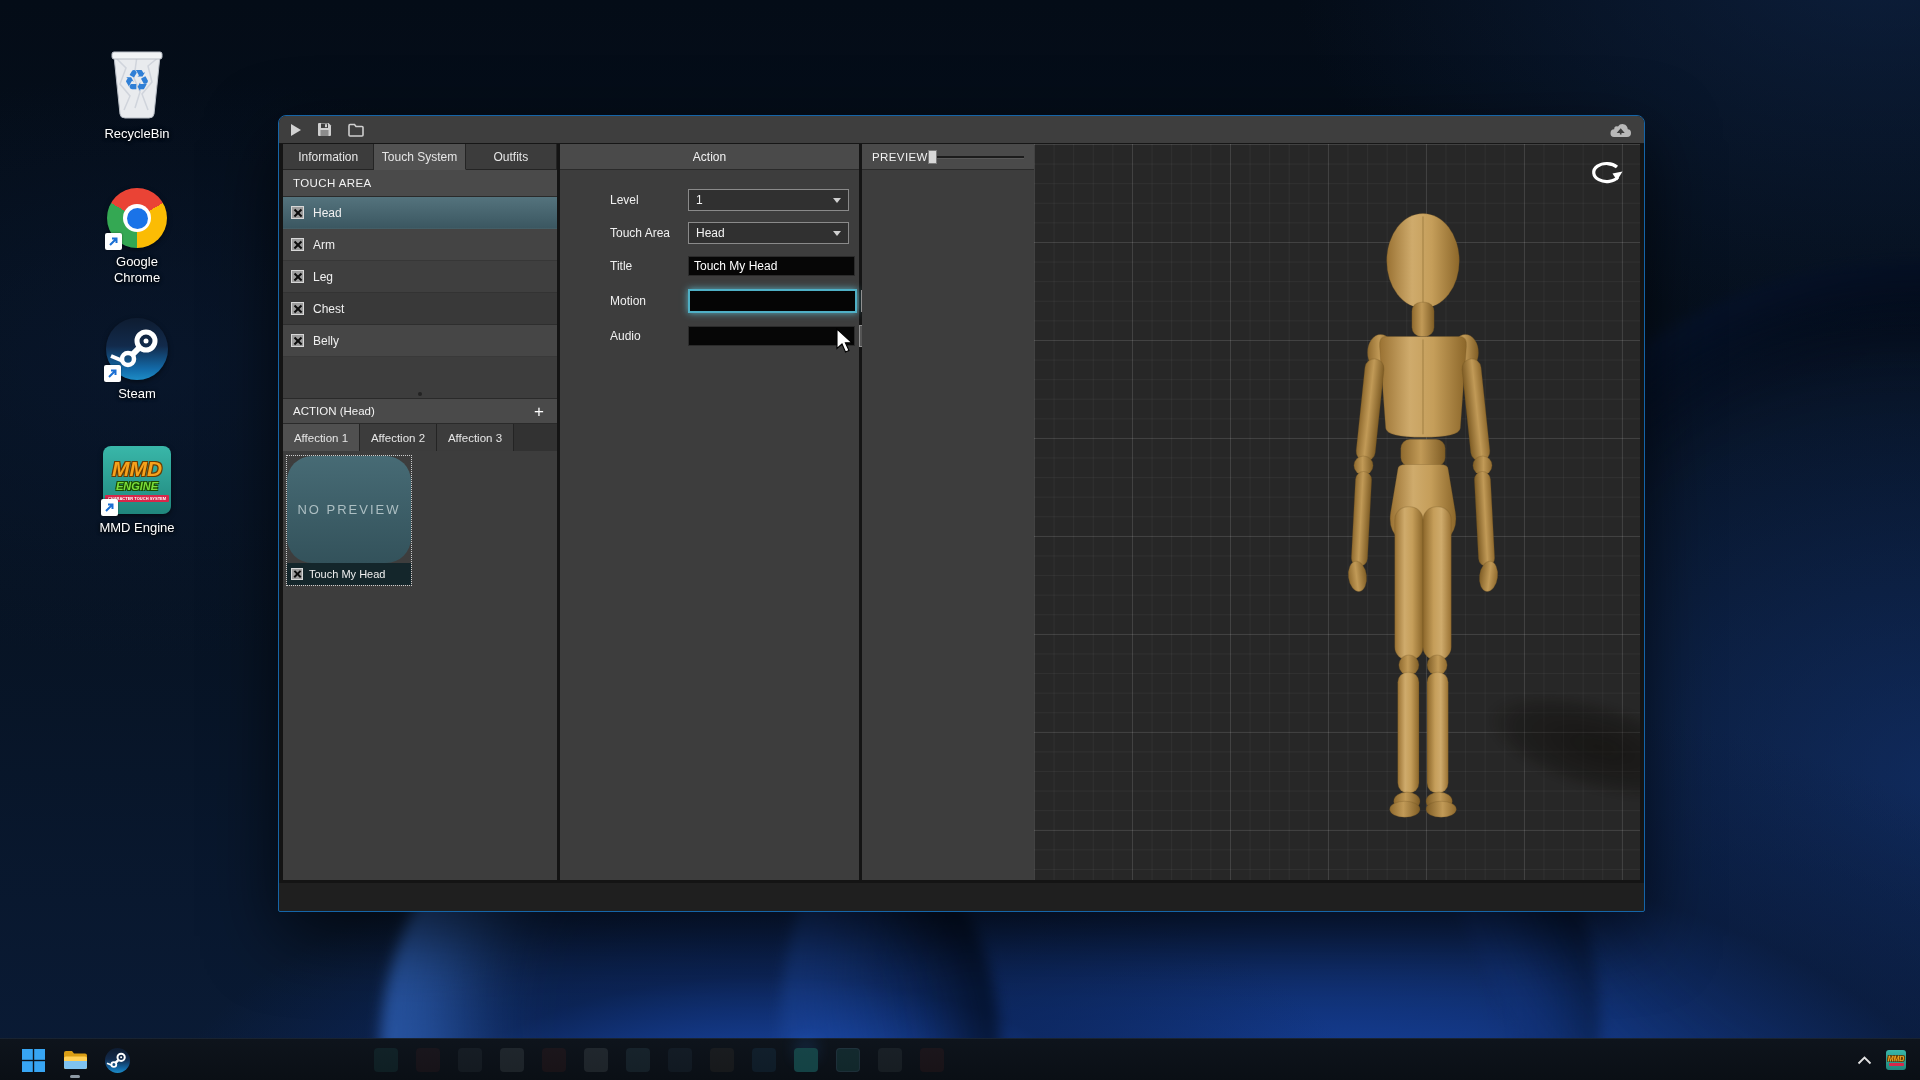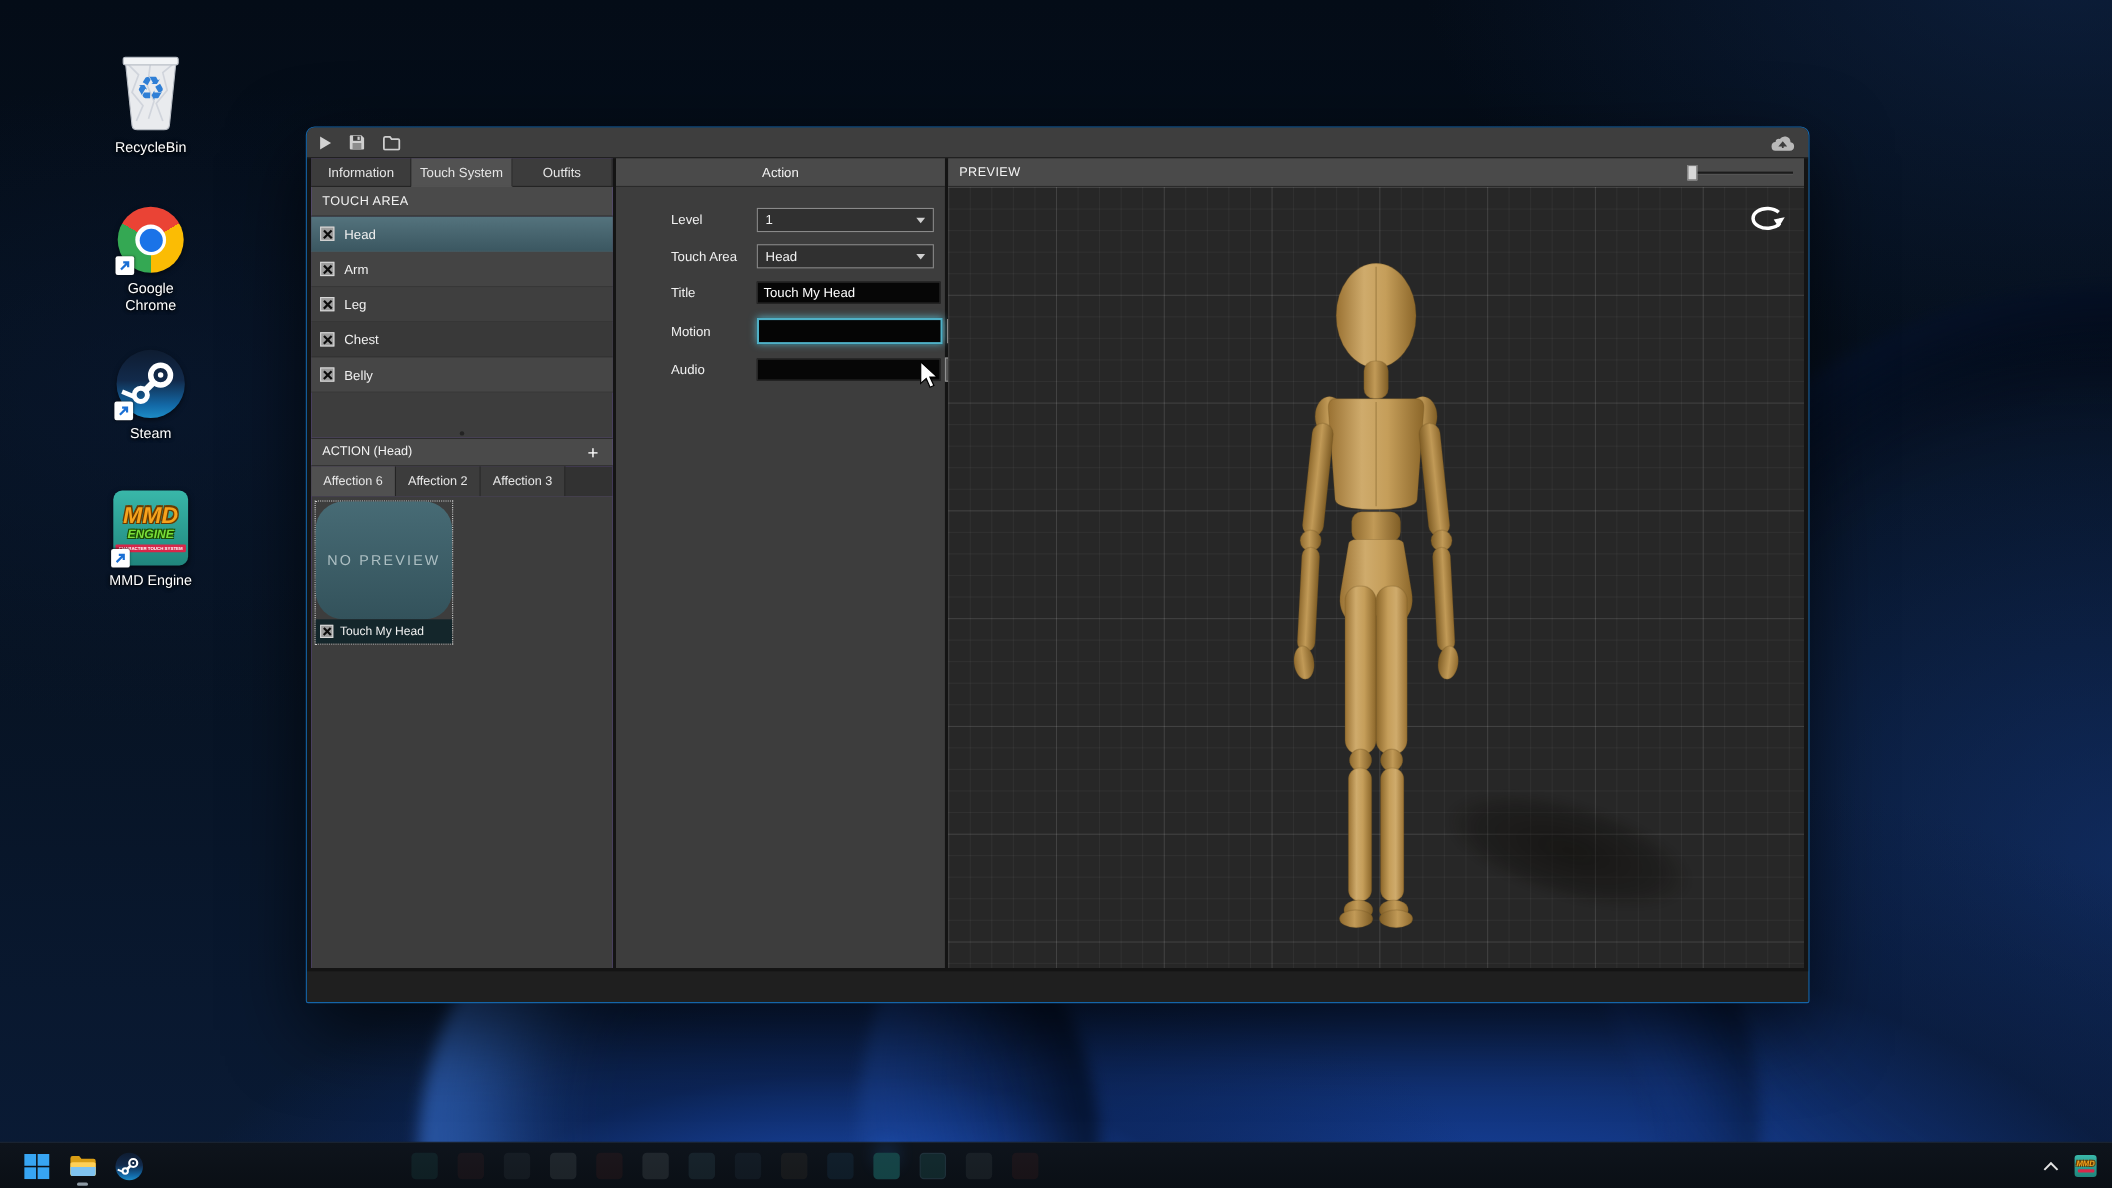--- a/index.html
+++ b/index.html
@@ -115,21 +115,21 @@
   .select { flex:1; height:22px; background:#303030; border:1px solid #8a8a8a; display:flex; align-items:center;
     padding:0 7px; font-size:12px; color:#f2f2f2; }
   .select .chev { margin-left:auto; width:0; height:0; border:4px solid transparent; border-top:5px solid #cfcfcf; margin-top:5px; }
   .txt { flex:1; height:20px; background:#060606; border:1px solid #2b2b2b; color:#fff; font-size:12px; padding:0 5px;
     font-family:"Liberation Sans", sans-serif; }
   .txt.glow { height:24px; border:2px solid #4fb0c6; box-shadow:0 0 7px rgba(95,195,215,.85); background:#050505; }
   .browse { width:26px; height:22px; margin-left:4px; background:#555; border:1px solid #909090; color:#eee; font-size:10px;
     display:flex; align-items:center; justify-content:center; flex:none; }
 
   
-  .panel-right { flex:1; background:#3d3d3d; display:flex; flex-direction:column; }
+  .panel-right { flex:1; background:#3d3d3d; display:flex; flex-direction:row; }
   .prev-head { height:26px; background:#4a4a4a; border-bottom:1px solid #2a2a2a; display:flex; align-items:center;
     padding:0 10px; font-size:11.5px; color:#f2f2f2; letter-spacing:.4px; }
   .slider { margin-left:auto; width:96px; height:14px; position:relative; }
   .slider .track { position:absolute; left:0; right:0; top:6px; height:3px; background:#1c1c1c; border-bottom:1px solid #5a5a5a; }
   .slider .thumb { position:absolute; left:0; top:0; width:9px; height:14px; background:#d8d8d8; border:1px solid #7a7a7a; }
   .viewport { flex:1; position:relative; overflow:hidden; background:#272727;
     background-image:
       linear-gradient(rgba(255,255,255,.085) 1px, transparent 1px),
       linear-gradient(90deg, rgba(255,255,255,.085) 1px, transparent 1px),
       linear-gradient(rgba(255,255,255,.045) 1px, transparent 1px),
@@ -276,21 +276,21 @@
             <span class="cb"></span>
             <span>Belly</span>
           </div>
           <div class="splitter-dot"></div>
         </div>
         <div class="action-head">
           <span>ACTION (Head)</span>
           <div class="plus-btn">+</div>
         </div>
         <div class="aff-tabs">
-          <div class="aff-tab active">Affection 6</div>
+          <div class="aff-tab active">Affection 1</div>
           <div class="aff-tab">Affection 2</div>
           <div class="aff-tab">Affection 3</div>
         </div>
         <div class="thumb-region">
           <div class="thumb">
             <div class="pic">NO PREVIEW</div>
             <div class="cap">
               <span class="cb"></span>
               <span>Touch My Head</span>
             </div>

